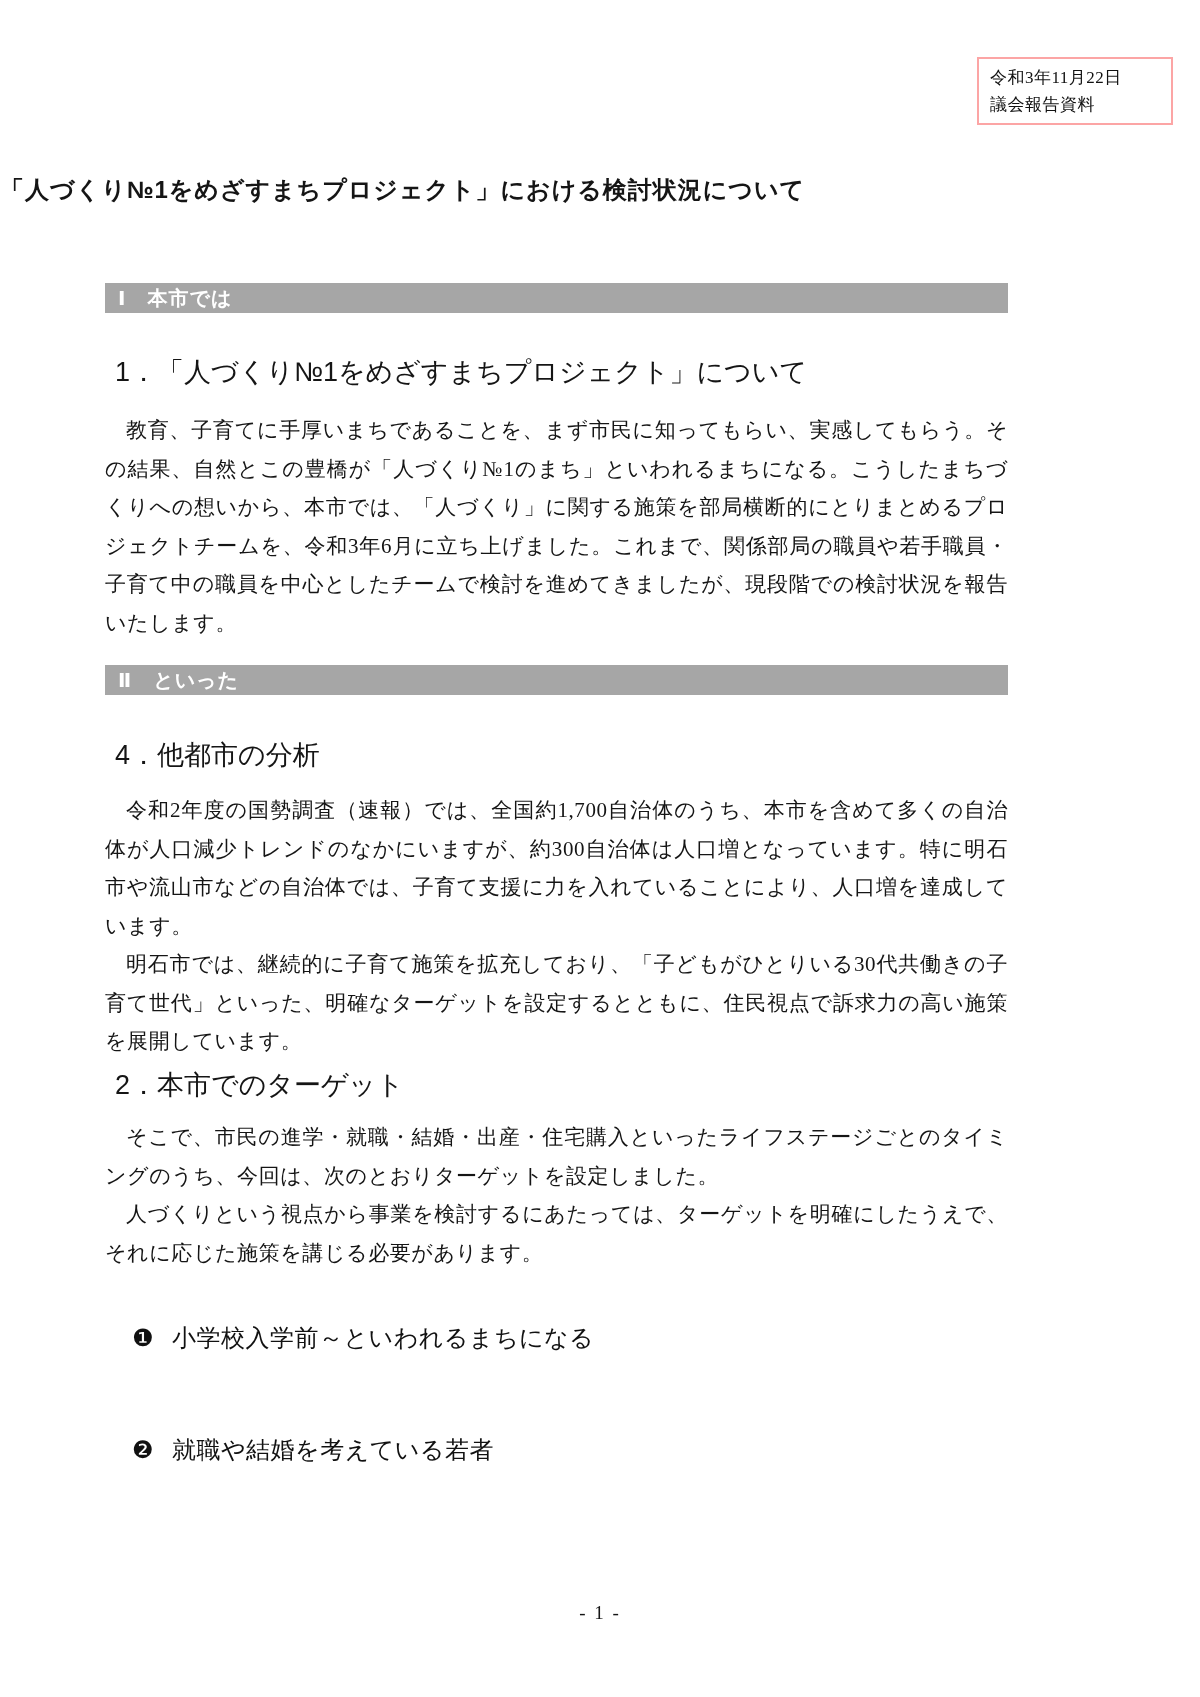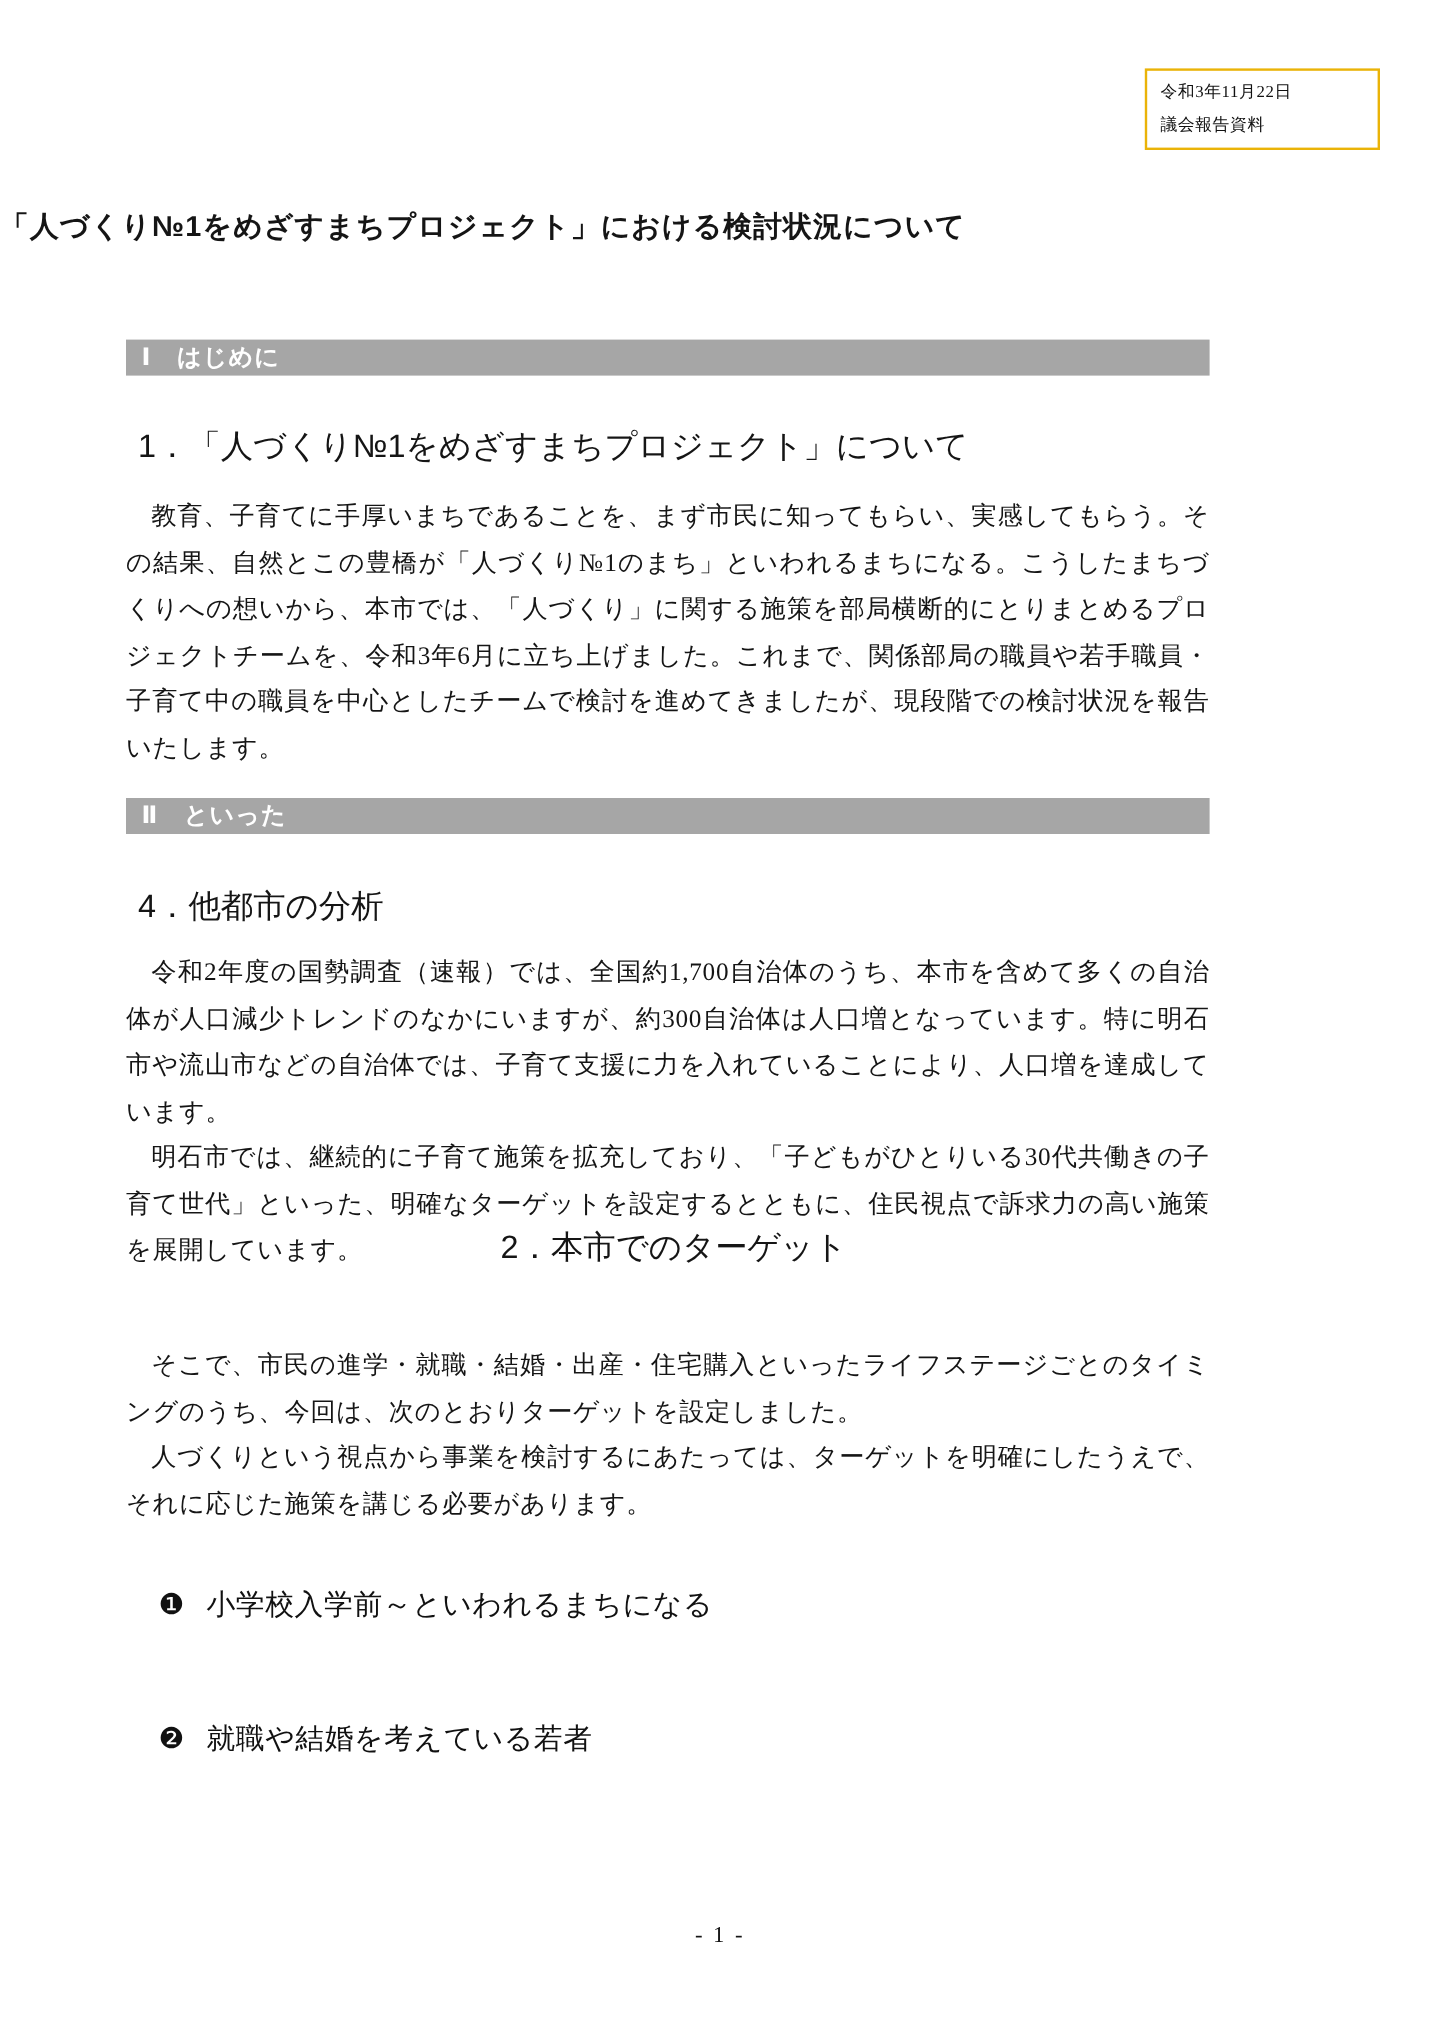--- a/index.html
+++ b/index.html
@@ -11,25 +11,25 @@
     background: #ffffff;
     color: #111111;
     overflow: hidden;
     font-family: "Liberation Serif", "DejaVu Serif", serif;
   }
   .sans { font-family: "Liberation Sans", "DejaVu Sans", sans-serif; }
 
   
   .date-box {
     position: absolute;
-    top: 57px; left: 954px;
+    top: 57px; left: 977px;
     width: 170px;
-    border: 2px solid #eab308;
+    border: 2px solid #fca5a5;
     padding: 5px 11px;
-    font-size: 14px;
+    font-size: 17px;
     line-height: 27px;
     letter-spacing: 0.5px;
     background: #ffffff;
   }
   .date-box div { white-space: nowrap; }
 
   
   .doc-title {
     position: absolute;
     top: 158px; left: 0;
@@ -65,21 +65,21 @@
     left: 105px;
     width: 903px;
     font-size: 27px;
     line-height: 30px;
     padding-left: 10px;
     box-sizing: border-box;
     color: #151515;
   }
   .sub-1 { top: 357px; }
   .sub-2 { top: 740px; }
-  .sub-3 { top: 1024px; text-align: center; }
+  .sub-3 { top: 1070px; }
 
   
   .body-block {
     position: absolute;
     left: 105px;
     width: 903px;
     font-size: 21px;
     line-height: 38.5px;
     letter-spacing: 0.6px;
     text-align: justify;
@@ -120,21 +120,21 @@
 
 <div class="page">
 
   <div class="date-box">
     <div>令和3年11月22日</div>
     <div>議会報告資料</div>
   </div>
 
   <h1 class="doc-title sans">「人づくり№1をめざすまちプロジェクト」における検討状況について</h1>
 
-  <div class="section-bar bar-1 sans">Ⅰ　はじめに</div>
+  <div class="section-bar bar-1 sans">Ⅰ　本市では</div>
 
   <div class="sub-heading sub-1 sans">1．「人づくり№1をめざすまちプロジェクト」について</div>
 
   <div class="body-block block-a">
     <p>教育、子育てに手厚いまちであることを、まず市民に知ってもらい、実感してもらう。その結果、自然とこの豊橋が「人づくり№1のまち」といわれるまちになる。こうしたまちづくりへの想いから、本市では、「人づくり」に関する施策を部局横断的にとりまとめるプロジェクトチームを、令和3年6月に立ち上げました。これまで、関係部局の職員や若手職員・子育て中の職員を中心としたチームで検討を進めてきましたが、現段階での検討状況を報告いたします。</p>
   </div>
 
   <div class="section-bar bar-2 sans">Ⅱ　といった</div>
 
   <div class="sub-heading sub-2 sans">4．他都市の分析</div>

